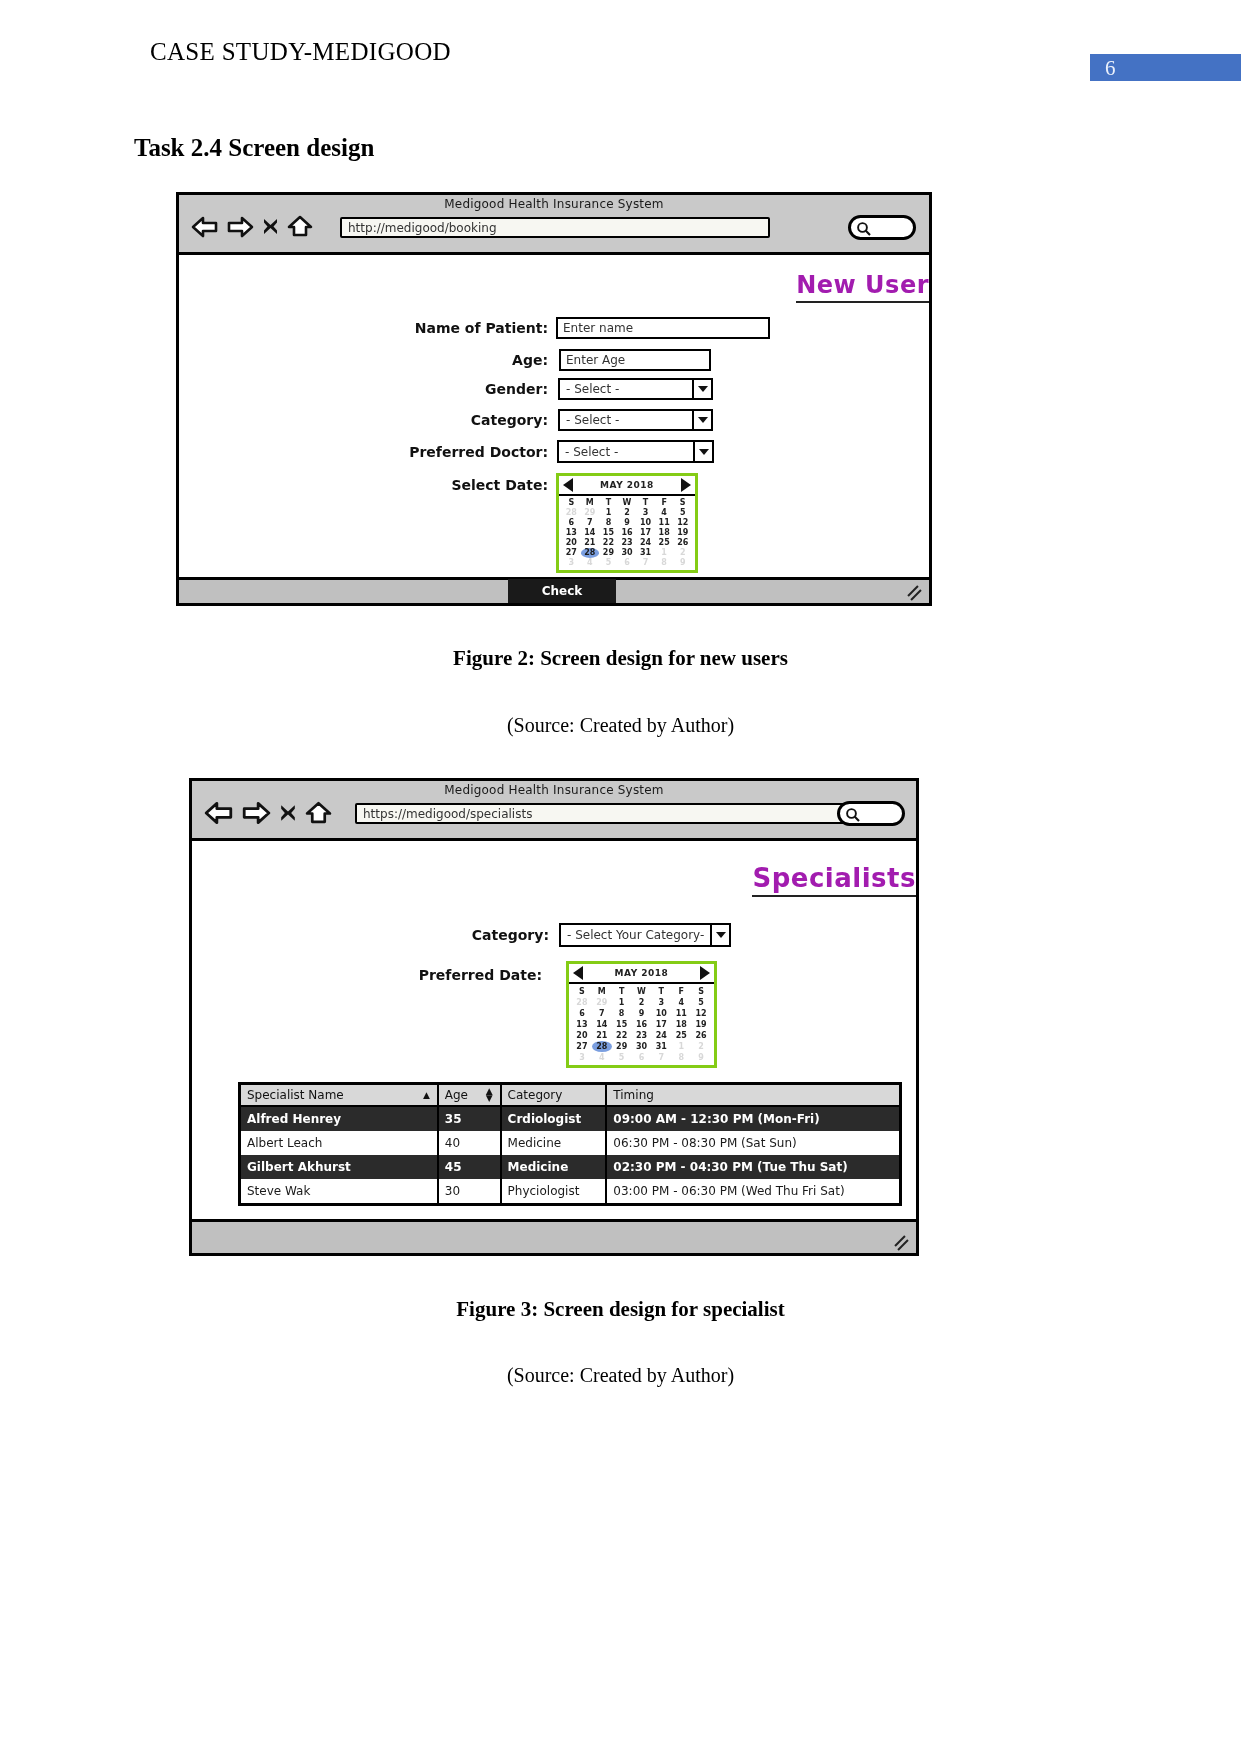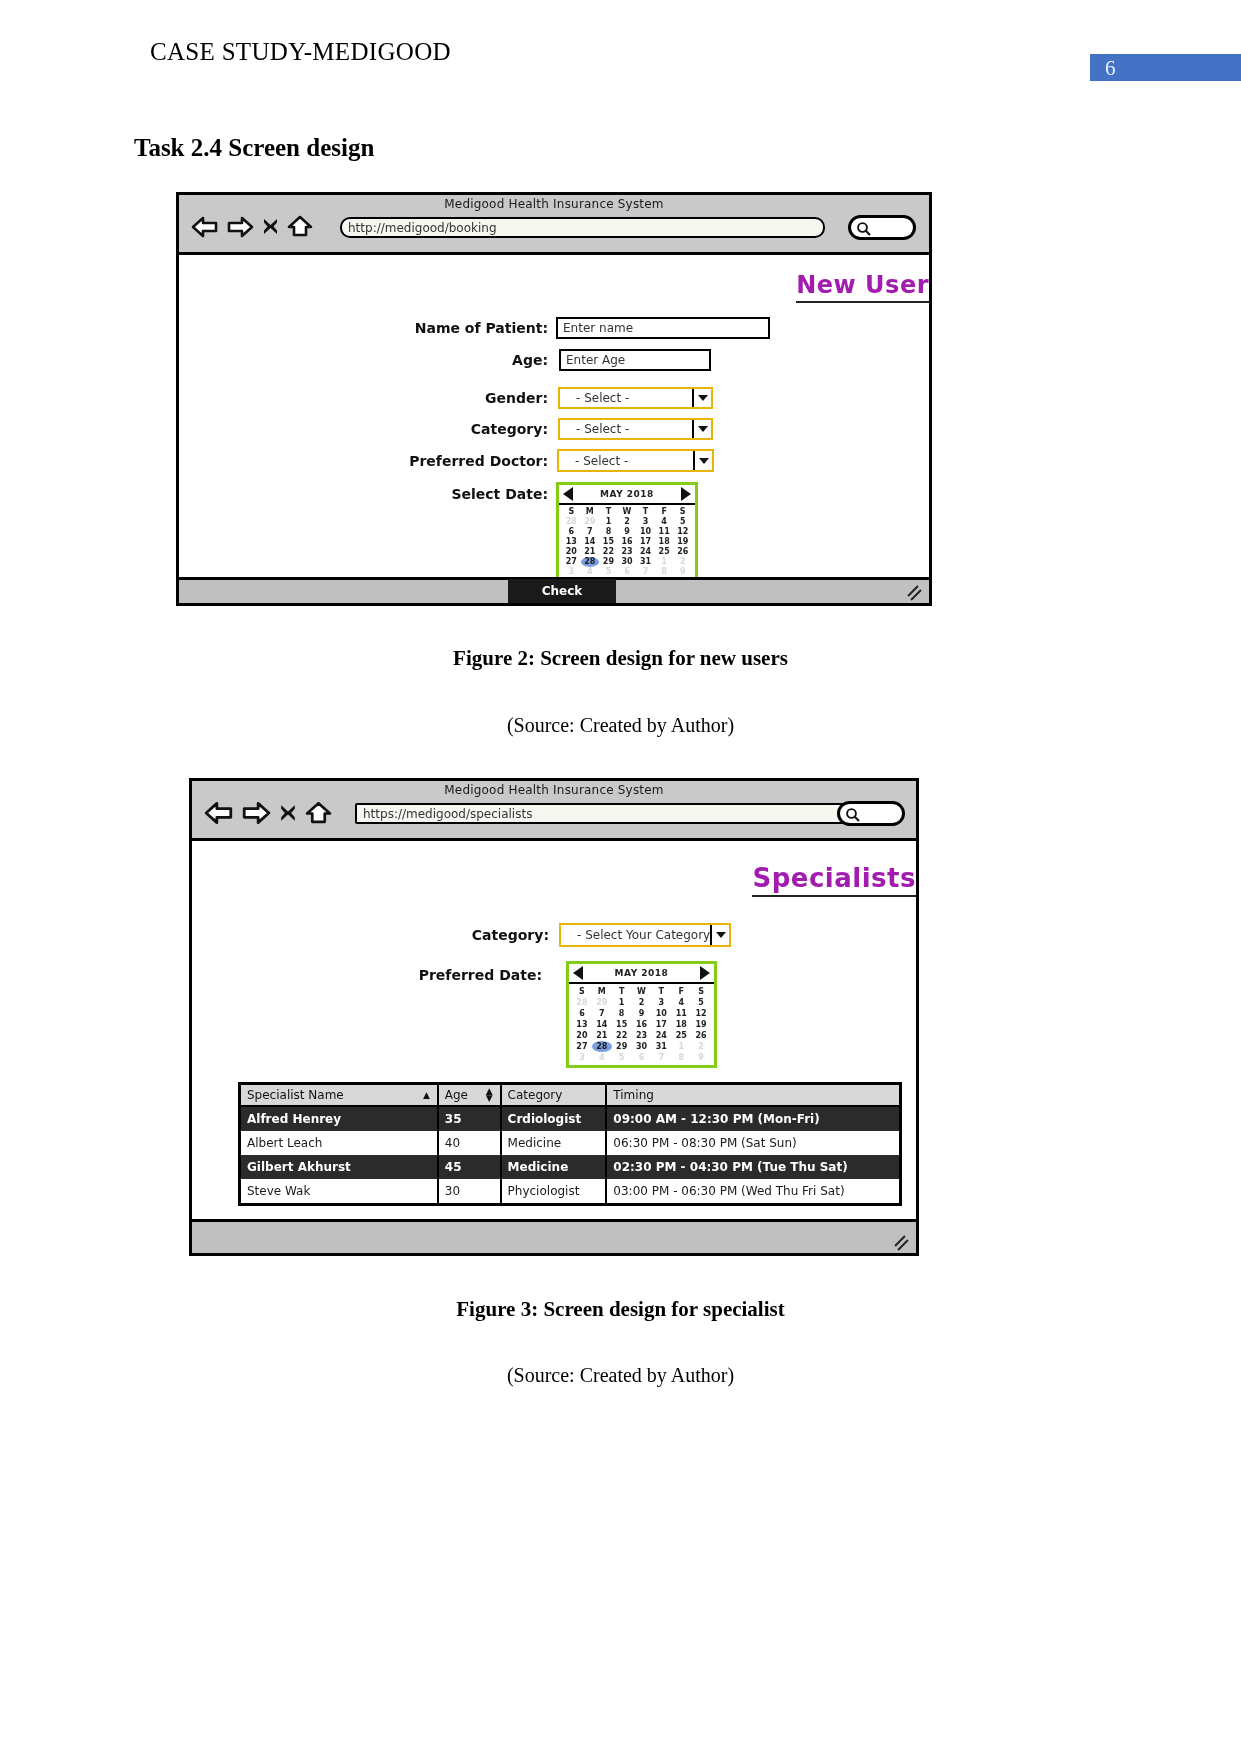--- a/index.html
+++ b/index.html
@@ -172,29 +172,29 @@
     font-family: "DejaVu Sans", sans-serif;
     font-size: 12px;
     color: #333;
     display: flex;
     align-items: center;
     padding-left: 5px;
     white-space: nowrap;
   }
   .select-box {
     position: relative;
-    border: 2px solid #eab308;
+    border: 2px solid #000000;
     background: #fff;
     box-sizing: border-box;
     font-family: "DejaVu Sans", sans-serif;
     font-size: 12px;
     color: #333;
     display: flex;
     align-items: center;
-    padding-left: 16px;
+    padding-left: 6px;
     white-space: nowrap;
   }
   .select-arrow {
     position: absolute;
     right: 0;
     top: 0;
     bottom: 0;
     width: 17px;
     border-left: 2px solid #000;
     background: #fff;
@@ -410,21 +410,21 @@
               <path d="M3 3 L9.5 9 L16 3 L16 6.5 L12.5 10.5 L16 14.5 L16 18 L9.5 12 L3 18 L3 14.5 L6.5 10.5 L3 6.5 Z" fill="#111"></path>
             </svg>
         </span>
         <span>
           <svg width="26" height="23" viewBox="0 0 26 23">
               <path d="M13 2 L24 12 L19 12 L19 20 L7 20 L7 12 L2 12 Z" fill="#fff" stroke="#111" stroke-width="2.6" stroke-linejoin="round"></path>
             </svg>
         </span>
       </div>
 
-      <div class="url-bar" style="left:161px; width:485px;border-radius:10px;">
+      <div class="url-bar" style="left:161px; width:430px;">
         <span>http://medigood/booking</span>
       </div>
 
       <div class="search-pill" style="right:13px;">
         <span class="mag">
           <svg width="16" height="16" viewBox="0 0 16 16">
               <circle cx="6.5" cy="6.5" r="4.4" fill="none" stroke="#111" stroke-width="1.9"></circle>
               <line x1="9.8" y1="9.8" x2="14" y2="14" stroke="#111" stroke-width="2.1"></line>
             </svg>
         </span>
@@ -441,21 +441,21 @@
         <div class="field-box" style="width:214px; height:22px;">Enter name</div>
       </div>
 
       <div class="form-row" style="margin-top:10px;">
         <div class="form-label" style="width:210px; padding-right:8px;">Age:</div>
         <div style="width:214px; display:flex;">
           <div class="field-box" style="width:152px; height:22px; margin-left:3px;">Enter Age</div>
         </div>
       </div>
 
-      <div class="form-row" style="margin-top:16px;">
+      <div class="form-row" style="margin-top:7px;">
         <div class="form-label" style="width:210px; padding-right:8px;">Gender:</div>
         <div style="width:214px; display:flex;">
           <div class="select-box" style="width:155px; height:22px; margin-left:2px;">
             <span>- Select -</span>
             <span class="select-arrow">
                 <i></i>
               </span>
           </div>
         </div>
       </div>

